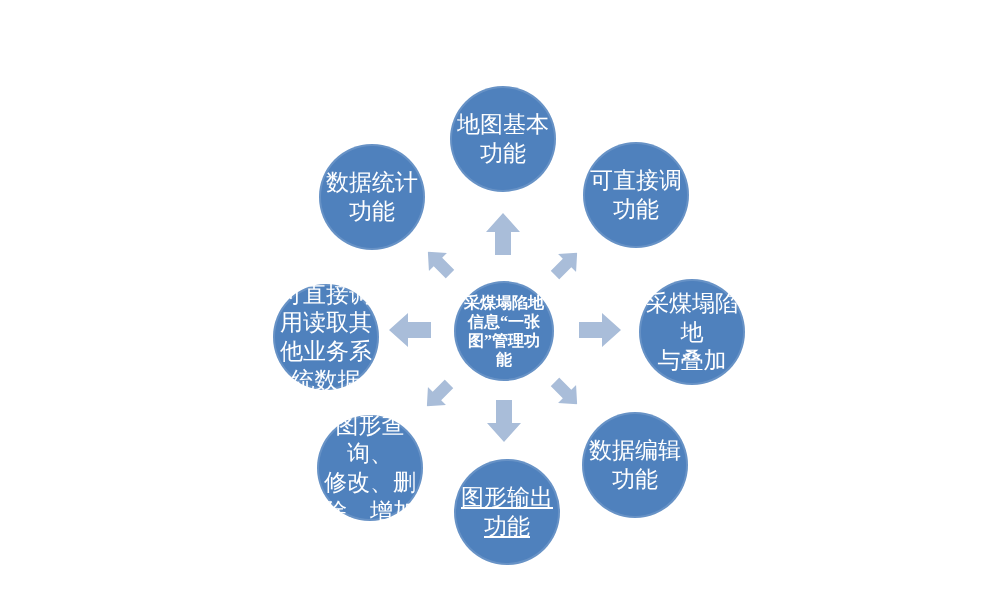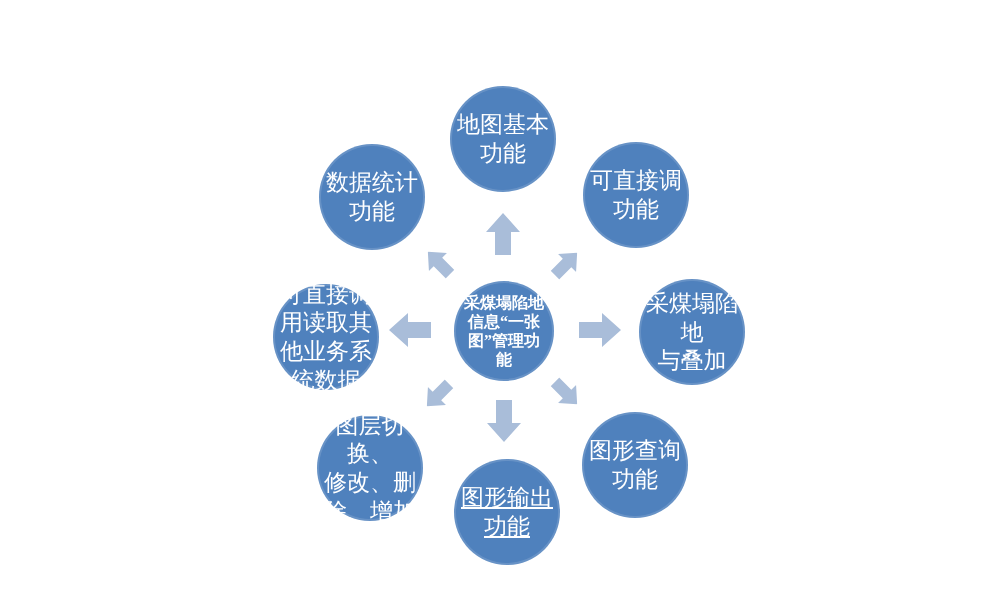--- a/index.html
+++ b/index.html
@@ -123,29 +123,29 @@
   </div>
   <div class="node n-top-right">
     <span class="label">可直接调
 功能</span>
   </div>
   <div class="node n-right">
     <span class="label">采煤塌陷地
 与叠加</span>
   </div>
   <div class="node n-bottom-right">
-    <span class="label">图形查询
+    <span class="label">数据编辑
 功能</span>
   </div>
   <div class="node n-bottom">
     <span class="label">图形输出
 功能</span>
   </div>
   <div class="node n-bottom-left">
-    <span class="label">图层切换、
+    <span class="label">图形查询、
 修改、删
 除、增加</span>
   </div>
   <div class="node n-left">
     <span class="label">可直接调
 用读取其
 他业务系
 统数据</span>
   </div>
   <div class="node n-top-left">

